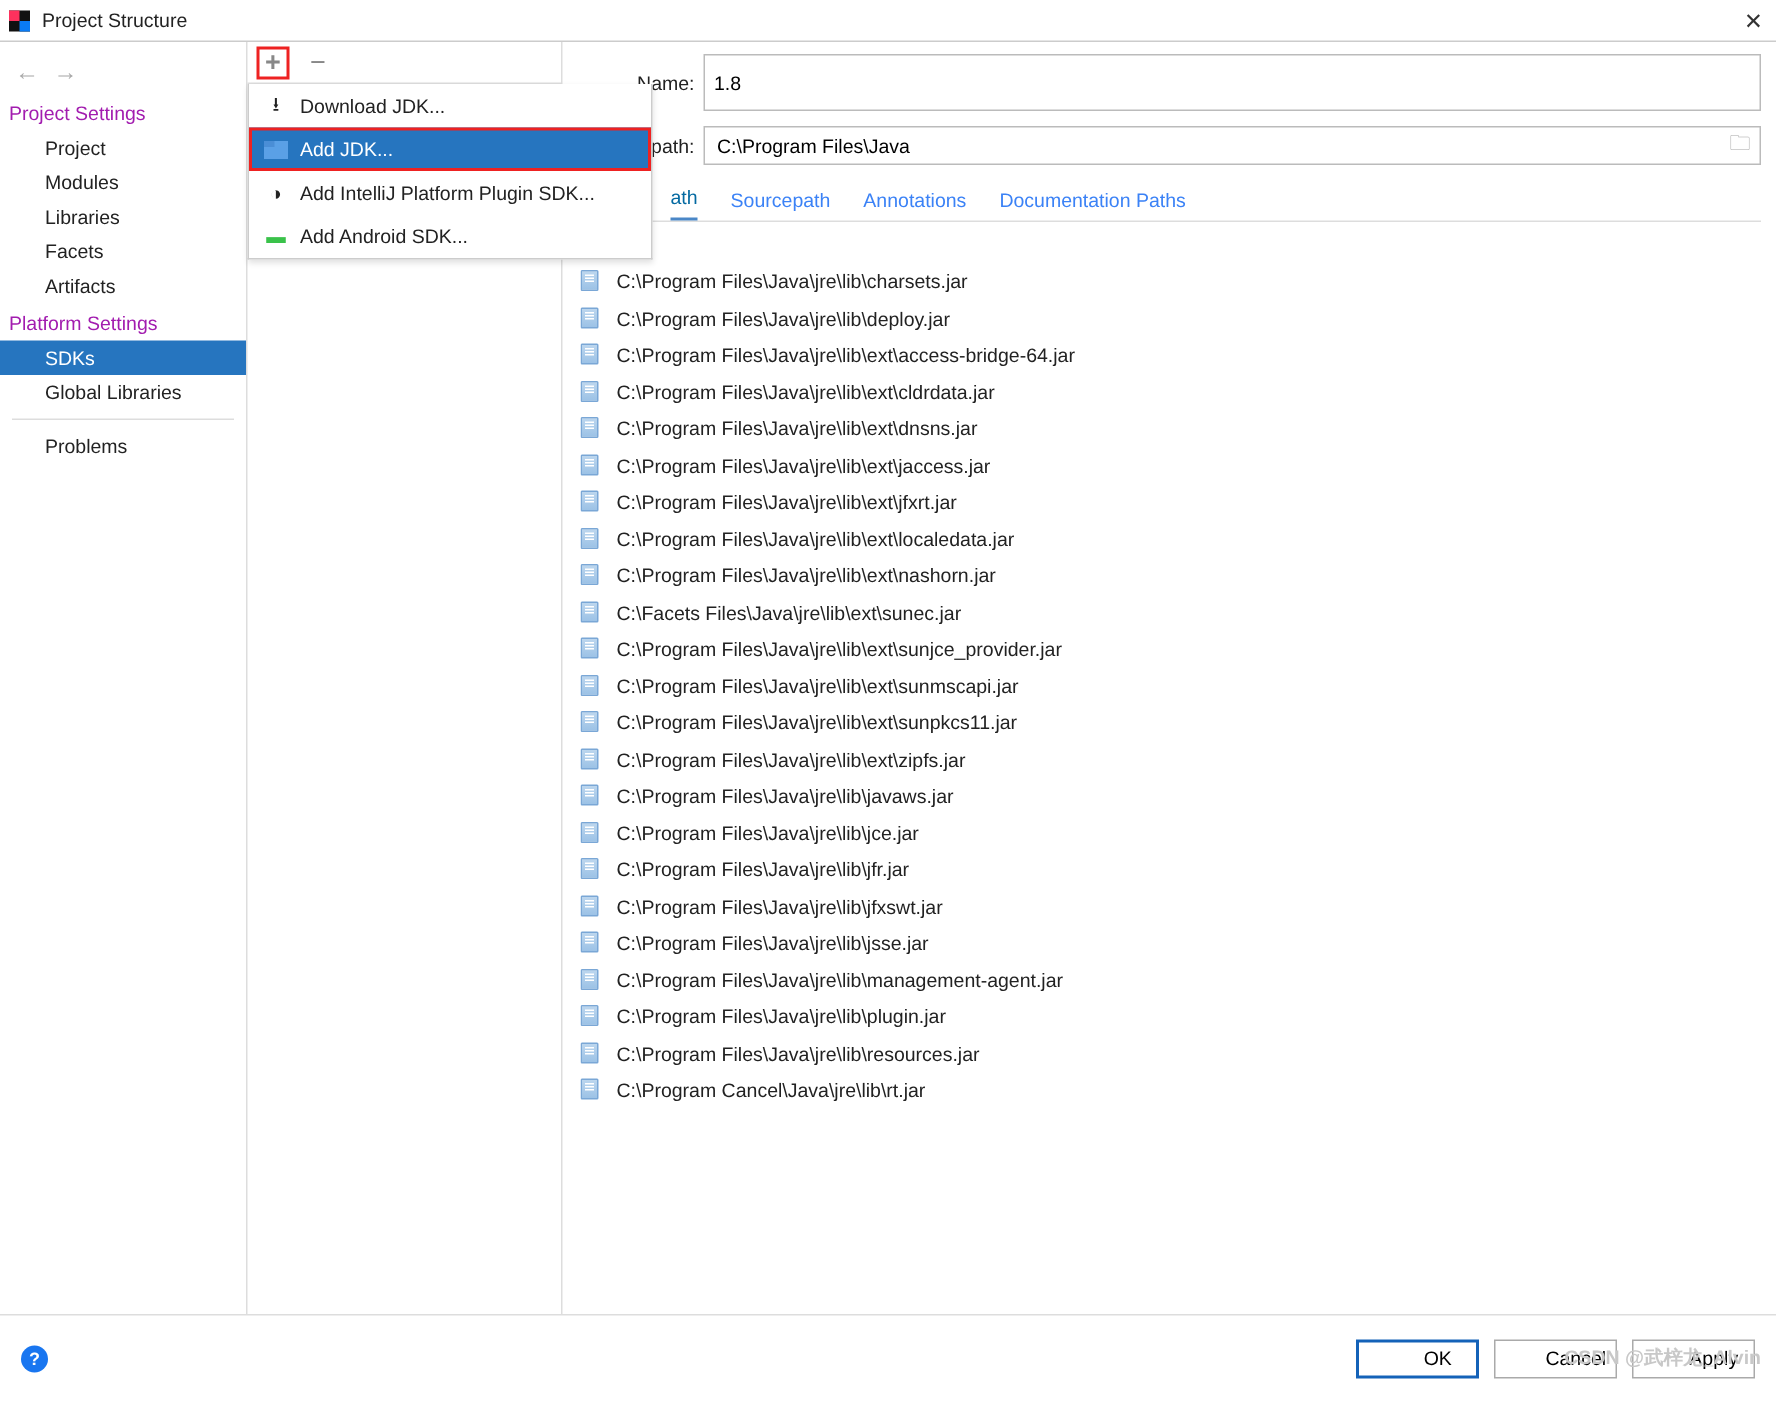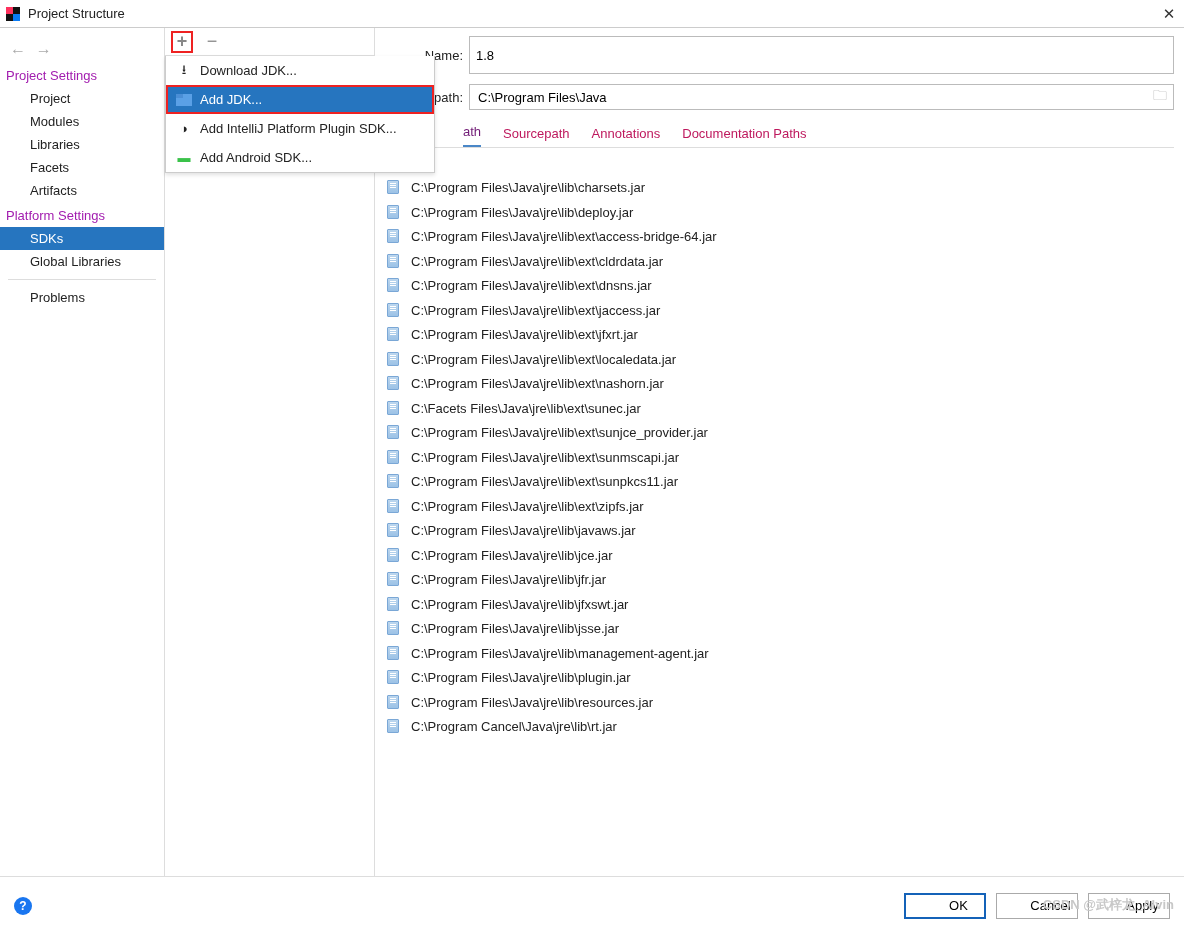--- a/index.html
+++ b/index.html
@@ -26,22 +26,22 @@
   .dd-item.selected-border { outline:2px solid #e22; outline-offset:-2px; }
   .dd-icon { width:16px; height:16px; display:flex; align-items:center; justify-content:center; font-size:13px; }
   .main { flex:1; padding:8px 10px 0 10px; position:relative; }
   .form-row { display:flex; align-items:center; margin-bottom:10px; }
   .form-label { width:84px; text-align:right; padding-right:6px; font-size:13px; }
   .text-input { flex:1; height:26px; border:1px solid #bbb; padding:18px 6px; font-size:13px; background:#fff; }
   .path-wrap { flex:1; display:flex; align-items:center; border:1px solid #bbb; height:26px; background:#fff; padding-left:6px; }
   .path-input { border:none; outline:none; flex:1; font-size:13px; }
   .browse { width:26px; text-align:center; color:#aaa; cursor:pointer; font-size:14px; }
   .tabs { display:flex; gap:22px; padding-left:62px; border-bottom:1px solid #ddd; height:28px; align-items:flex-end; font-size:13px; }
-  .tab { padding-bottom:6px; cursor:pointer; color:#be185d; }
-  .tab.active { border-bottom:2px solid #4a87c7; color:#701a75;margin-left:16px; }
+  .tab { padding-bottom:6px; cursor:pointer; color:#3b82f6; }
+  .tab.active { border-bottom:2px solid #4a87c7; color:#0369a1; }
   .jarlist { margin-top:32px; margin-left:2px; height:720px; overflow:hidden; }
   .jar-row { display:flex; align-items:flex-start; gap:12px; height:24.5px; font-size:13px; }
   .jar-icon { width:12px; height:14px; background:linear-gradient(#bcd6ee,#9cc2e6); border:1px solid #7aa7d6; border-radius:1px; position:relative; }
   .jar-icon:before { content:""; position:absolute; top:2px; left:2px; right:2px; height:1px; background:#fff; box-shadow:0 2px #fff,0 4px #fff; }
   .footer { height:58px; border-top:1px solid #ddd; display:flex; align-items:center; padding:0 14px; }
   .help { width:18px; height:18px; border-radius:50%; background:#1976f0; color:#fff; font-size:12px; display:flex; align-items:center; justify-content:center; cursor:pointer; font-weight:bold; }
   .buttons { margin-left:auto; display:flex; gap:10px; }
   .btn { width:82px; height:26px; border:1px solid #aaa; background:#fff; font-size:13px; cursor:pointer;padding-left:33px; }
   .btn.primary { border:2px solid #1462b8; }
   .watermark { position:absolute; right:10px; bottom:20px; color:#c8c8c8; font-size:13px; pointer-events:none;font-weight:bold; }

